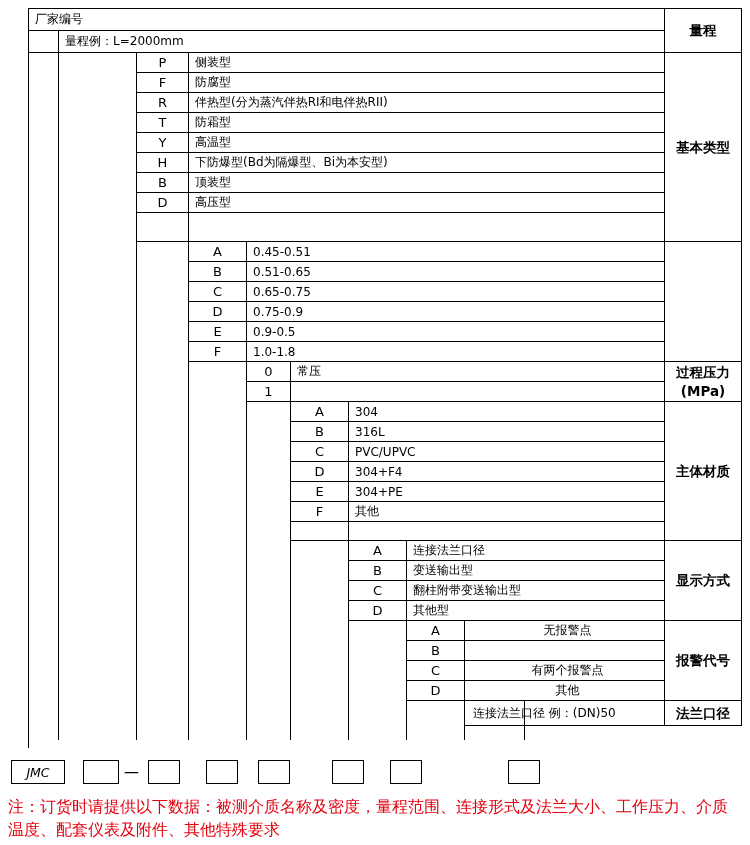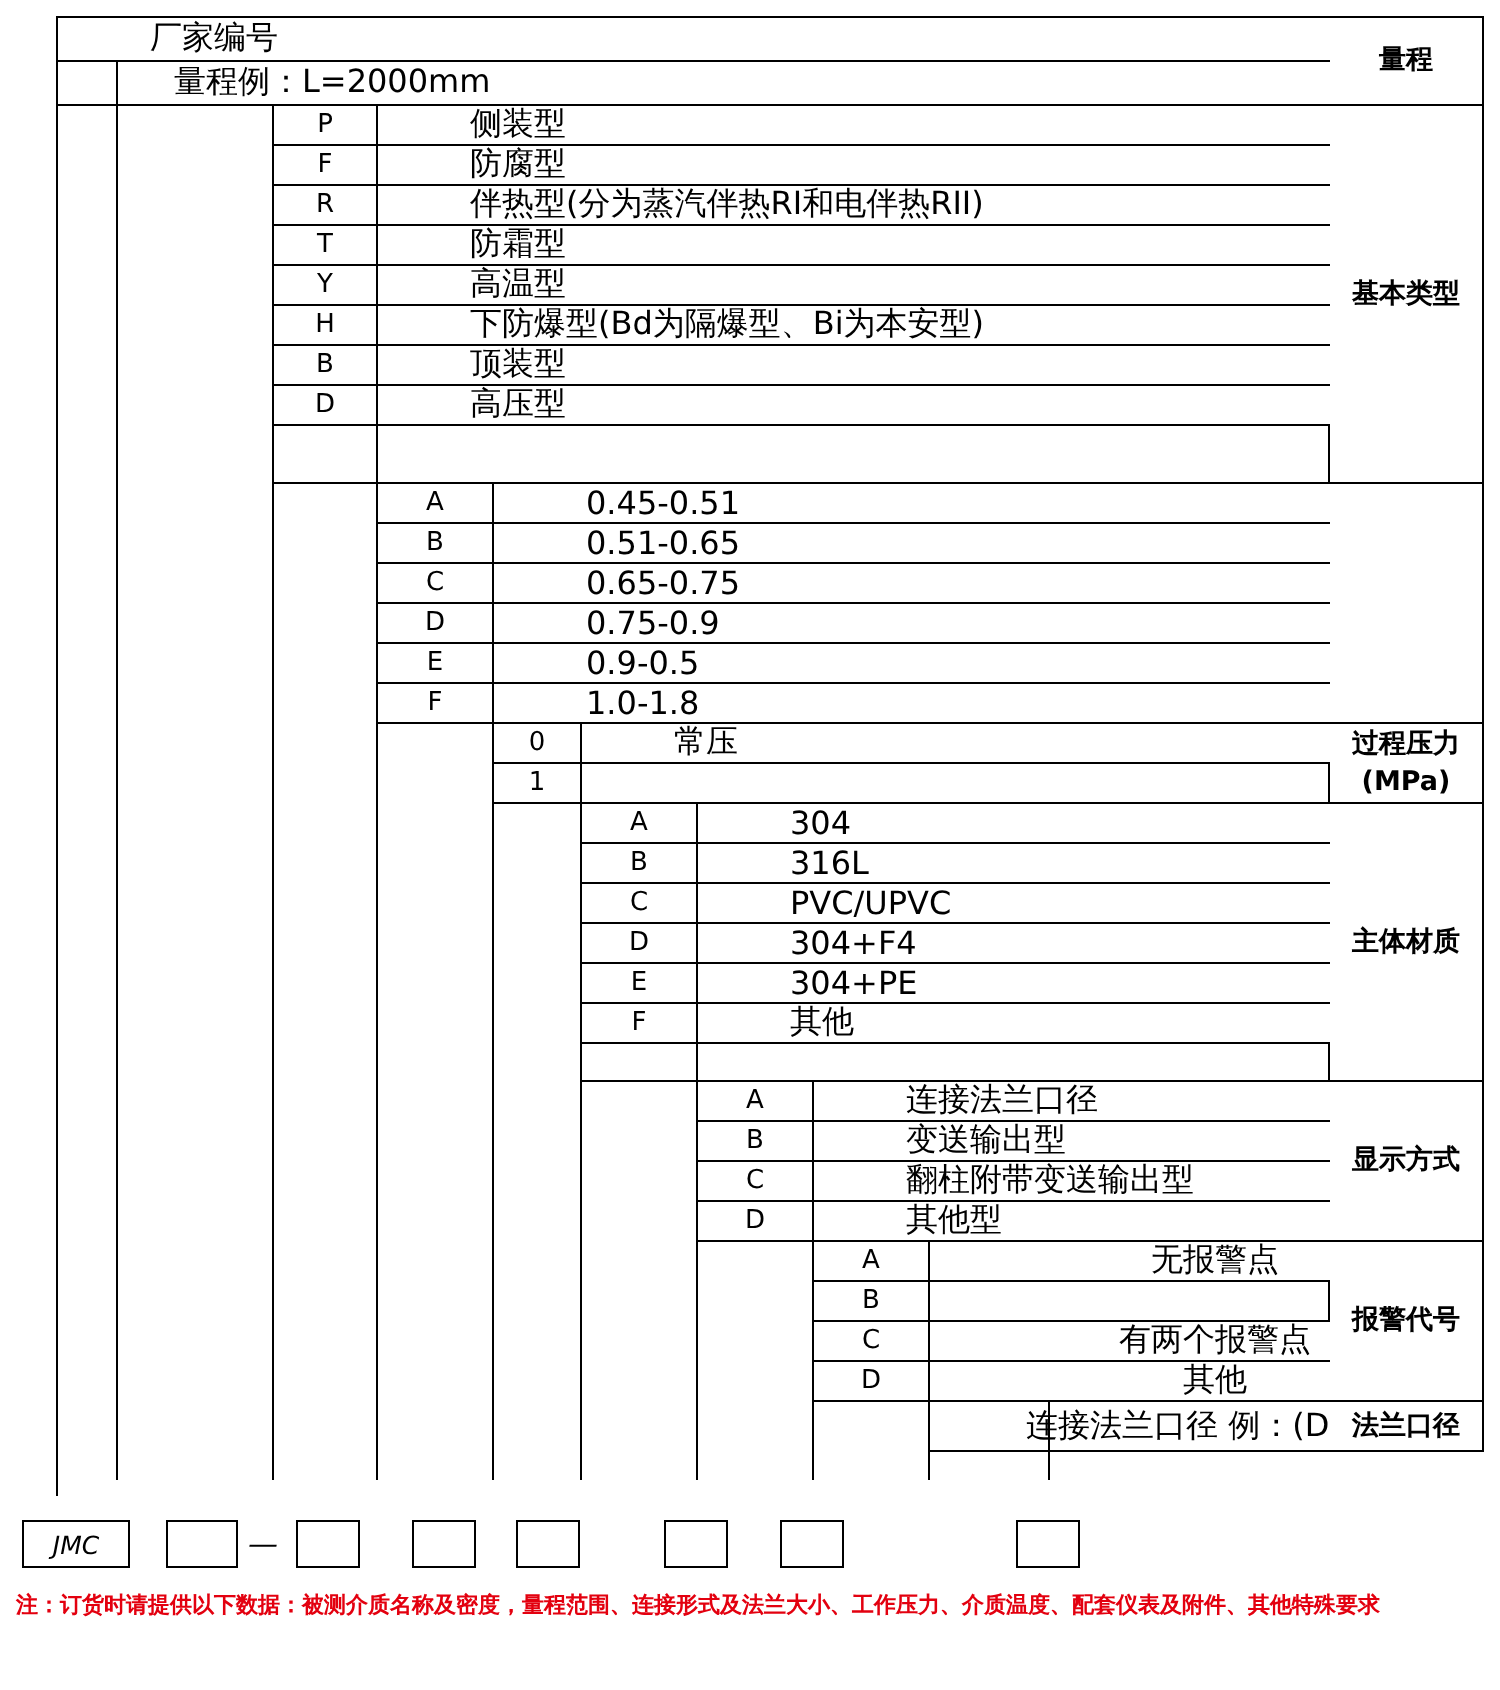--- a/index.html
+++ b/index.html
@@ -20,22 +20,21 @@
     align-items:center;
     background:#fff;
   }
   .code{
     justify-content:center;
     font-size:13px;
   }
   .desc{
     justify-content:flex-start;
     padding-left:6px;
-    font-size:16px;
-    margin-left:40px;
+    font-size:12px;
   }
   .rightlabel{
     justify-content:center;
     text-align:center;
     font-weight:bold;
     font-size:13.5px;
     flex-direction:column;
     line-height:1.35;
   }
   .hline{position:absolute;background:#000;height:1px;}
@@ -54,40 +53,40 @@
   }
   .dash{
     position:absolute;
     font-size:15px;
     line-height:24px;
   }
   .note{
     position:absolute;
     left:8px;top:795px;width:734px;
     color:#e3000f;
-    font-weight:bold;
-    font-size:11px;
+    font-weight:normal;
+    font-size:16px;
     line-height:1.45;
   }
 </style>
 </head>
 <body>
 
 <div id="chart">
 
   <div class="hline" style="left:28px;top:8px;width:714px;"></div>
   <div class="vline" style="left:28px;top:8px;height:740px;"></div>
   <div class="vline" style="left:741px;top:8px;height:718px;"></div>
   <div class="vline" style="left:664px;top:8px;height:718px;"></div>
 
   <div class="cell desc" style="left:29px;top:9px;width:635px;height:21px;">厂家编号</div>
   <div class="hline" style="left:28px;top:30px;width:714px;"></div>
 
   <div class="vline" style="left:58px;top:30px;height:710px;"></div>
-  <div class="cell desc" style="left:41px;top:31px;width:605px;height:21px;">量程例：L=2000mm</div>
+  <div class="cell desc" style="left:59px;top:31px;width:605px;height:21px;">量程例：L=2000mm</div>
   <div class="cell rightlabel" style="left:665px;top:9px;width:76px;height:43px;">量程</div>
   <div class="hline" style="left:28px;top:52px;width:714px;"></div>
 
   <div class="vline" style="left:136px;top:52px;height:688px;"></div>
   <div class="vline" style="left:188px;top:52px;height:688px;"></div>
 
   <div class="cell code" style="left:137px;top:53px;width:51px;height:19px;">P</div>
   <div class="cell desc" style="left:189px;top:53px;width:475px;height:19px;">侧装型</div>
   <div class="hline" style="left:136px;top:72px;width:528px;"></div>
 

